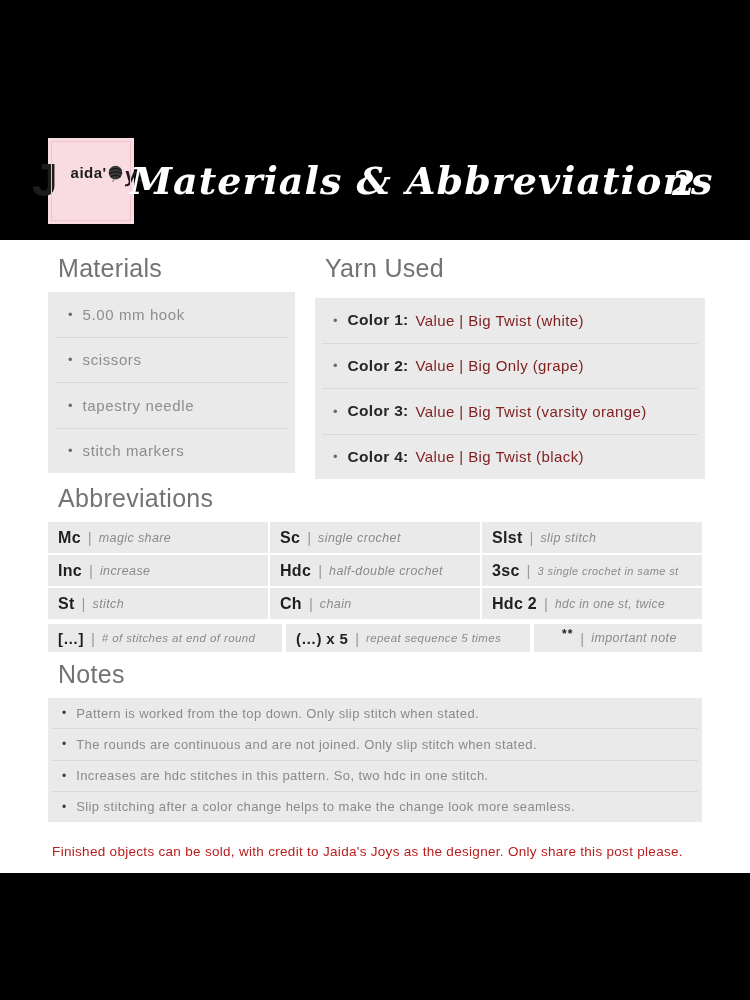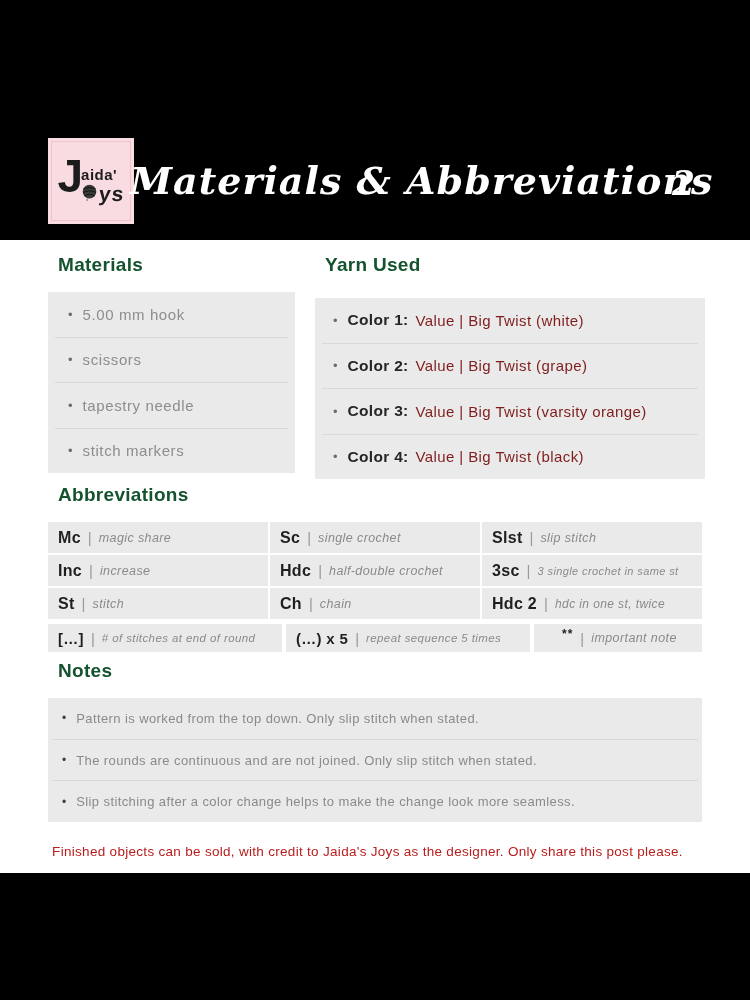--- a/index.html
+++ b/index.html
@@ -5,36 +5,36 @@
   html,body{margin:0;padding:0;}
   body{width:750px;height:1000px;background:#000;font-family:"Liberation Sans",sans-serif;}
   .page{position:relative;width:750px;height:1000px;background:#000;overflow:hidden;}
 
   
   .logo{position:absolute;left:48px;top:138px;width:86px;height:86px;background:#f9dce1;}
   .logo::after{content:"";position:absolute;inset:3px;border:1px solid #eec3cc;pointer-events:none;}
   .logo-inner{position:absolute;inset:0;display:flex;align-items:center;justify-content:center;color:#1c1c1c;}
   .lg{display:flex;align-items:flex-start;}
   .lg-j{font-size:46px;font-weight:800;line-height:0.85;letter-spacing:-1px;}
-  .lg-col{display:flex;flex-direction:column;margin-left:-1px;margin-top:9px;}
+  .lg-col{display:flex;flex-direction:row;margin-left:-1px;margin-top:3px;padding-left:15px;}
   .lg-top{font-size:15px;font-weight:800;letter-spacing:0.5px;}
   .lg-bot{display:flex;align-items:center;margin-top:-1px;}
   .lg-bot .lg-ys{font-size:21px;font-weight:800;letter-spacing:1px;transform:skewX(-6deg);}
   .yarnball{margin-right:1px;margin-top:1px;}
 
   .page-title{position:absolute;left:130px;top:158px;width:460px;margin:0;text-align:center;
     font-family:"DejaVu Serif",serif;font-style:italic;font-weight:700;font-size:38px;
     color:#ffffff;letter-spacing:1px;white-space:nowrap;}
   .page-number{position:absolute;left:672px;top:164px;font-family:"DejaVu Serif",serif;
     font-style:italic;font-weight:700;font-size:33px;color:#ffffff;}
 
   
   .content{position:absolute;left:0;top:240px;width:750px;height:633px;background:#ffffff;}
 
-  .sec-h{position:absolute;margin:0;font-size:19px;font-weight:700;color:#14532d;letter-spacing:0.3px;}
+  .sec-h{position:absolute;margin:0;font-size:25px;font-weight:400;color:#737373;letter-spacing:0.3px;}
   .materials-h{left:58px;top:14px;}
   .yarn-h{left:325px;top:14px;}
   .abbr-h{left:58px;top:244px;}
   .notes-h{left:58px;top:420px;}
 
   .box{position:absolute;background:#eaeaea;display:flex;flex-direction:column;}
   .materials-box{left:48px;top:52px;width:247px;height:181px;}
   .yarn-box{left:315px;top:58px;width:390px;height:181px;}
   .m-row{flex:1;display:flex;align-items:center;padding-left:13px;margin:0 7px;border-bottom:1px solid #d9d9d9;}
   .box .m-row:last-child{border-bottom:none;}
@@ -121,21 +121,21 @@
     </div>
 
     <h2 class="sec-h yarn-h">Yarn Used</h2>
     <div class="box yarn-box">
       <div class="m-row">
           <span class="y-label">Color 1:</span>
           <span class="y-val">Value | Big Twist (white)</span>
         </div>
       <div class="m-row">
           <span class="y-label">Color 2:</span>
-          <span class="y-val">Value | Big Twist (grape)</span>
+          <span class="y-val">Value | Big Only (grape)</span>
         </div>
       <div class="m-row">
           <span class="y-label">Color 3:</span>
           <span class="y-val">Value | Big Twist (varsity orange)</span>
         </div>
       <div class="m-row">
           <span class="y-label">Color 4:</span>
           <span class="y-val">Value | Big Twist (black)</span>
         </div>
     </div>
@@ -210,20 +210,23 @@
 
     <h2 class="sec-h notes-h">Notes</h2>
     <div class="box notes-box">
       <div class="m-row">
           <span class="n-txt">Pattern is worked from the top down. Only slip stitch when stated.</span>
         </div>
       <div class="m-row">
           <span class="n-txt">The rounds are continuous and are not joined. Only slip stitch when stated.</span>
         </div>
       <div class="m-row">
+          <span class="n-txt">Increases are hdc stitches in this pattern. So, two hdc in one stitch.</span>
+        </div>
+      <div class="m-row">
           <span class="n-txt">Slip stitching after a color change helps to make the change look more seamless.</span>
         </div>
     </div>
 
     <p class="footer-note">Finished objects can be sold, with credit to Jaida's Joys as the designer. Only share this post please.</p>
 
   </main>
 </div>
 
 </body></html>

